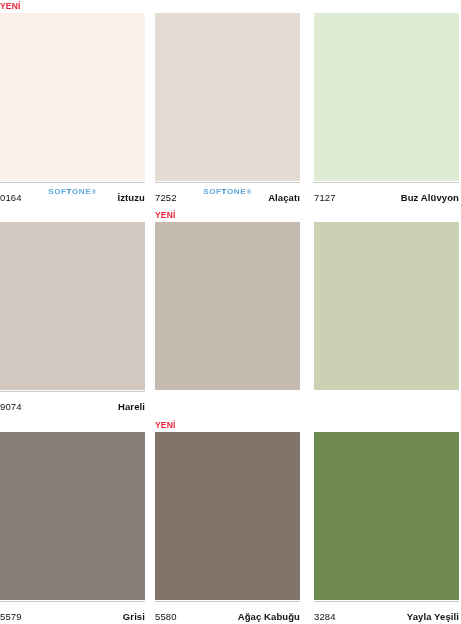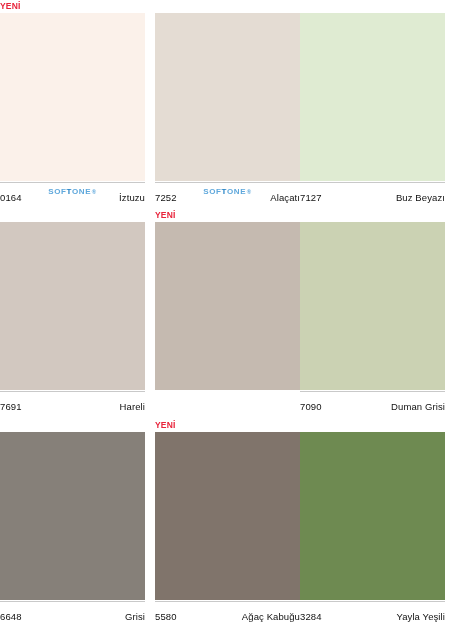--- a/index.html
+++ b/index.html
@@ -33,21 +33,21 @@
   .swatch-row.row-1 { top: 209px; }
   .swatch-row.row-2 { top: 419px; }
 
   .swatch-cell {
     position: relative;
     width: 145px;
     box-sizing: border-box;
   }
   .swatch-cell.col-0 { margin-left: 0px; }
   .swatch-cell.col-1 { margin-left: 10px; }
-  .swatch-cell.col-2 { margin-left: 0; }
+  .swatch-cell.col-2 { margin-left: 14px; }
 
   .new-badge {
     position: absolute;
     top: 0px;
     left: 0px;
     height: 12px;
     line-height: 12px;
     font-size: 8.5px;
     font-weight: bold;
     letter-spacing: 0.2px;
@@ -86,20 +86,21 @@
     white-space: nowrap;
     letter-spacing: 0.1px;
   }
 
   .label-name {
     font-size: 9.5px;
     color: #111111;
     white-space: nowrap;
     text-align: center;
     letter-spacing: 0.1px;
+    font-weight: bold;
   }
 
   
   .softone-mark {
     position: absolute;
     left: 50%;
     top: 50%;
     transform: translate(-50%, -50%);
     font-size: 8px;
     font-weight: bold;
@@ -153,58 +154,53 @@
         <span class="label-name">Alaçatı</span>
       </div>
     </div>
 
     <div class="swatch-cell col-2">
 
       <div class="swatch-chip" style="background: rgb(223, 235, 210);"></div>
       <div class="swatch-label">
         <span class="label-code">7127</span>
 
-        <span class="label-name">Buz Beyazı</span>
+        <span class="label-name">Buz Alüvyon</span>
       </div>
     </div>
   </div>
 
   <div class="swatch-row row-1">
     <div class="swatch-cell col-0">
 
       <div class="swatch-chip" style="background: rgb(210, 200, 192);"></div>
       <div class="swatch-label">
-        <span class="label-code">7691</span>
+        <span class="label-code">9074</span>
 
         <span class="label-name">Hareli</span>
       </div>
     </div>
 
     <div class="swatch-cell col-1">
       <div class="new-badge" style="color: rgb(232, 35, 58);">YENİ</div>
       <div class="swatch-chip" style="background: rgb(197, 186, 176);"></div>
     </div>
 
     <div class="swatch-cell col-2">
 
       <div class="swatch-chip" style="background: rgb(203, 210, 179);"></div>
-      <div class="swatch-label">
-        <span class="label-code">7090</span>
-
-        <span class="label-name">Duman Grisi</span>
-      </div>
     </div>
   </div>
 
   <div class="swatch-row row-2">
     <div class="swatch-cell col-0">
 
       <div class="swatch-chip" style="background: rgb(134, 128, 121);"></div>
       <div class="swatch-label">
-        <span class="label-code">6648</span>
+        <span class="label-code">5579</span>
 
         <span class="label-name">Grisi</span>
       </div>
     </div>
 
     <div class="swatch-cell col-1">
       <div class="new-badge" style="color: rgb(232, 35, 58);">YENİ</div>
       <div class="swatch-chip" style="background: rgb(128, 116, 107);"></div>
       <div class="swatch-label">
         <span class="label-code">5580</span>

